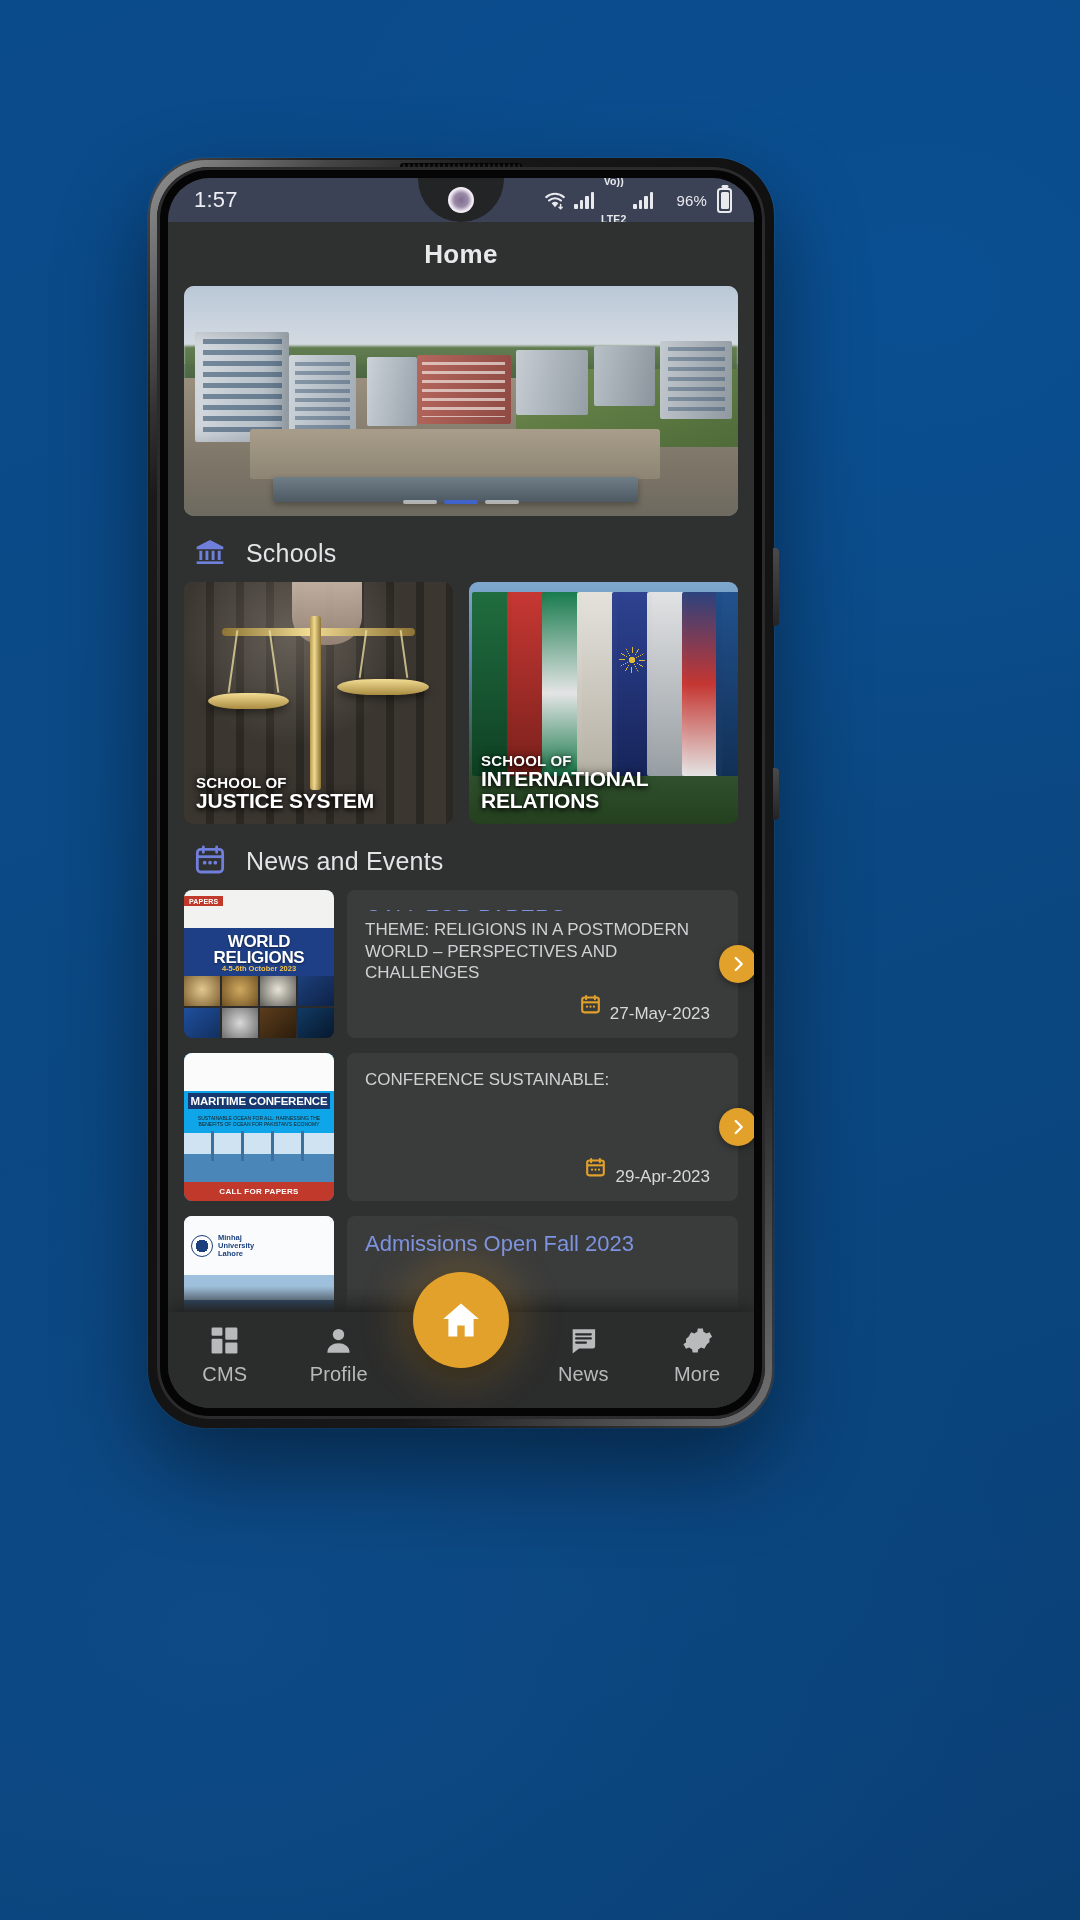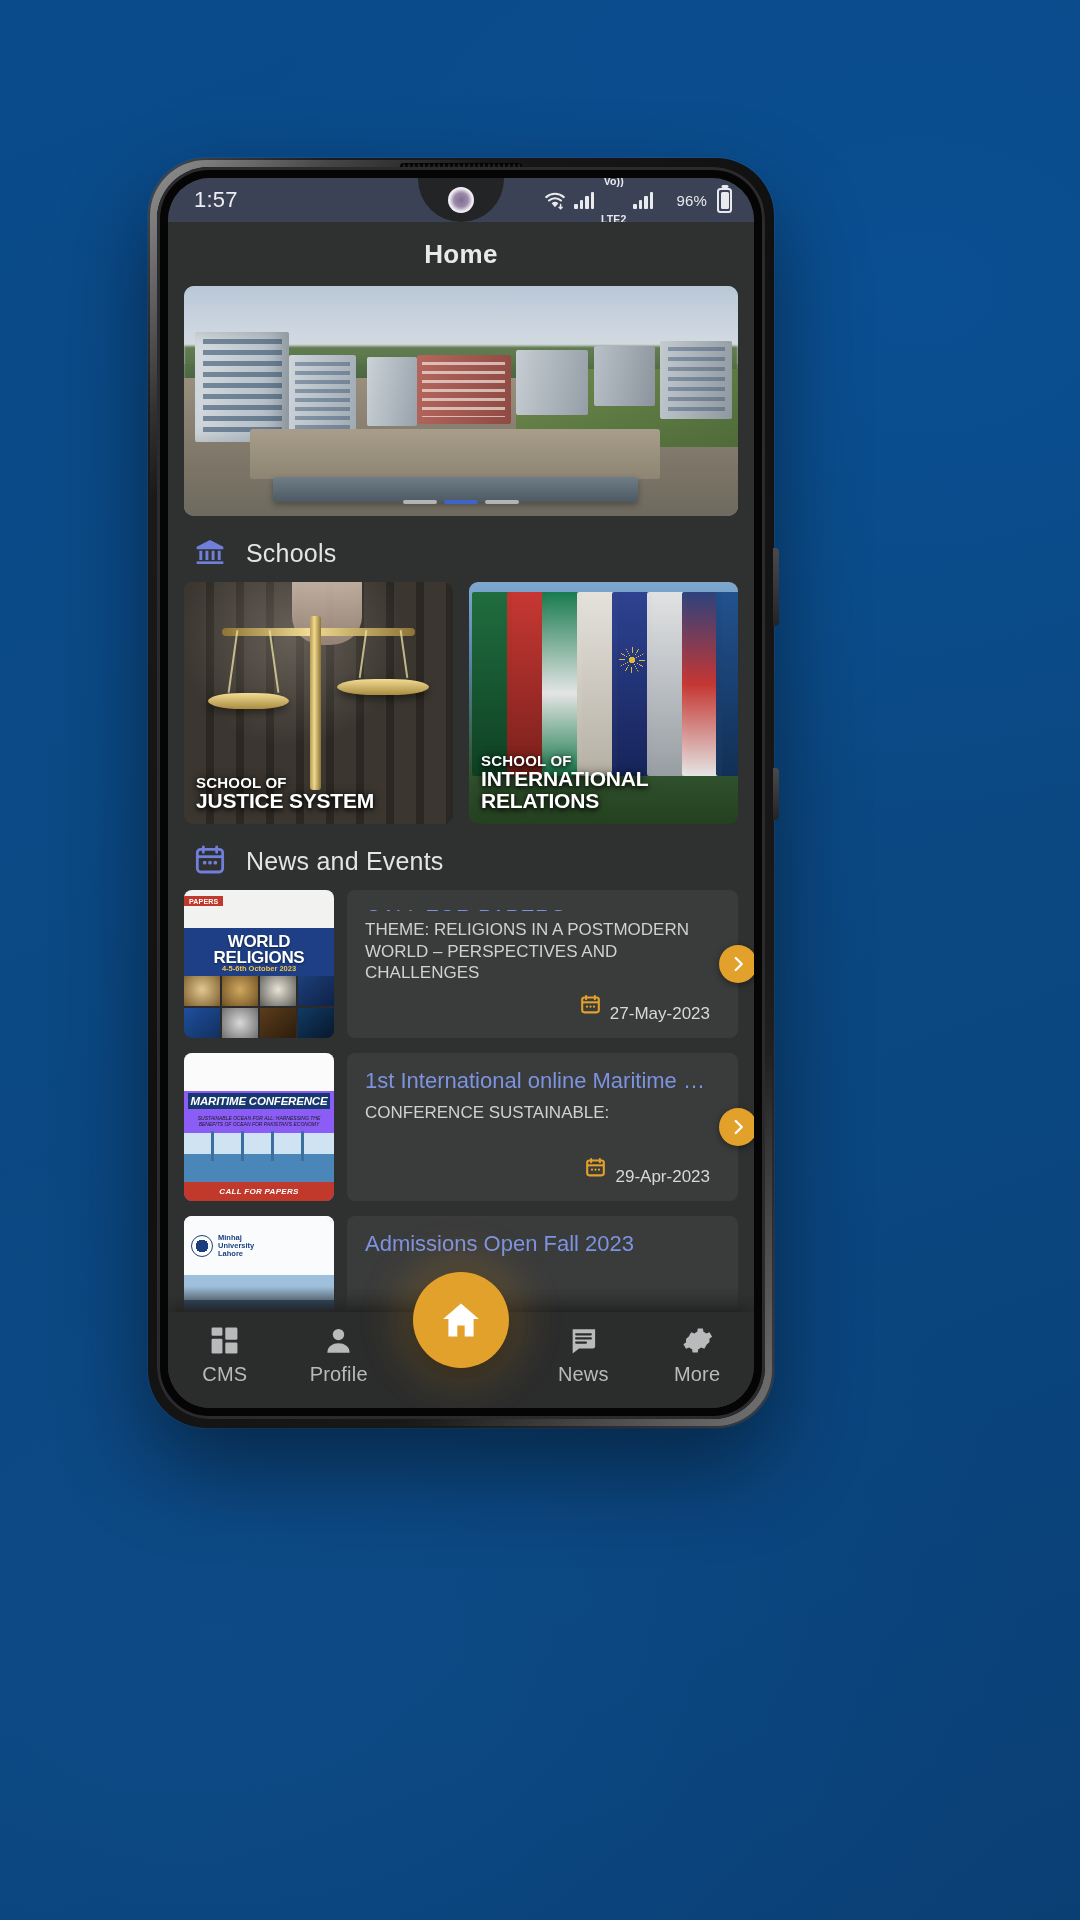--- a/index.html
+++ b/index.html
@@ -258,21 +258,21 @@
   #news-thumb-0 .grid9 i{ display:block; }
   #news-thumb-0 .grid9 i:nth-child(1){background:radial-gradient(circle at 50% 45%,#e2c88f,#7a5c2d);}
   #news-thumb-0 .grid9 i:nth-child(2){background:radial-gradient(circle at 50% 45%,#cfa85f,#6e4f22);}
   #news-thumb-0 .grid9 i:nth-child(3){background:radial-gradient(circle at 50% 45%,#e8e3d6,#5b5b57);}
   #news-thumb-0 .grid9 i:nth-child(4){background:linear-gradient(140deg,#1d3f7a,#0e2248);}
   #news-thumb-0 .grid9 i:nth-child(5){background:linear-gradient(140deg,#1f4f9e,#12305f);}
   #news-thumb-0 .grid9 i:nth-child(6){background:radial-gradient(circle at 50% 50%,#d8d8d8,#6d6d6d);}
   #news-thumb-0 .grid9 i:nth-child(7){background:linear-gradient(140deg,#5b3c1c,#2c1d0c);}
   #news-thumb-0 .grid9 i:nth-child(8){background:linear-gradient(140deg,#123a63,#06182c);}
   
-  #news-thumb-1 .poster{ position:absolute; inset:0; background:#8b5cf6;font-style:italic; }
+  #news-thumb-1 .poster{ position:absolute; inset:0; background:#0ea5e9; }
   #news-thumb-1 .mhead{ position:absolute; left:0; right:0; top:0; height:26%; background:#fbfbfb; }
   #news-thumb-1 .mtitle{ position:absolute; left:4px; right:4px; top:27%;
       background:#16386e; color:#fff; font-weight:900; font-size:11.5px; text-align:center;
       padding:2px 0; letter-spacing:-.2px;}
   #news-thumb-1 .msub{ position:absolute; left:4px; right:4px; top:42%;
       color:#1c1c1c; font-size:5px; text-align:center; line-height:1.2;}
   #news-thumb-1 .port{ position:absolute; left:0; right:0; top:54%; bottom:13%;
       background:linear-gradient(180deg,#cfe3f2 0 42%, #4b86b8 42% 100%);}
   #news-thumb-1 .crane{ position:absolute; bottom:42%; width:3px; height:30px; background:#3a6fa0;}
   #news-thumb-1 .cfp{ position:absolute; left:0; right:0; bottom:0; height:13%;
@@ -518,21 +518,20 @@
                 <div class="port">
                   <span class="crane" style="left:18%"></span>
                     <span class="crane" style="left:38%"></span>
                   <span class="crane" style="left:58%"></span>
                     <span class="crane" style="left:78%"></span>
                 </div>
                 <div class="cfp">CALL FOR PAPERS</div>
               </div>
             </div>
             <div class="news-body">
-              <div class="news-title">1st International online Maritime …</div>
               <div class="news-desc">CONFERENCE SUSTAINABLE:</div>
               <div class="news-date-row">
                 <svg class="cal-icon" viewBox="0 0 24 24">
                   <rect x="2.5" y="4" width="19" height="17" rx="2.6" fill="none" stroke="#e2a12a" stroke-width="2.4"></rect>
                   <path d="M7 2.4v3.6M17 2.4v3.6" stroke="#e2a12a" stroke-width="2.4" stroke-linecap="round"></path>
                   <path d="M3 9.5h18" stroke="#e2a12a" stroke-width="2.4"></path>
                   <circle cx="8" cy="14.5" r="1.3" fill="#e2a12a"></circle>
                     <circle cx="12" cy="14.5" r="1.3" fill="#e2a12a"></circle>
                     <circle cx="16" cy="14.5" r="1.3" fill="#e2a12a"></circle>
                 </svg>

